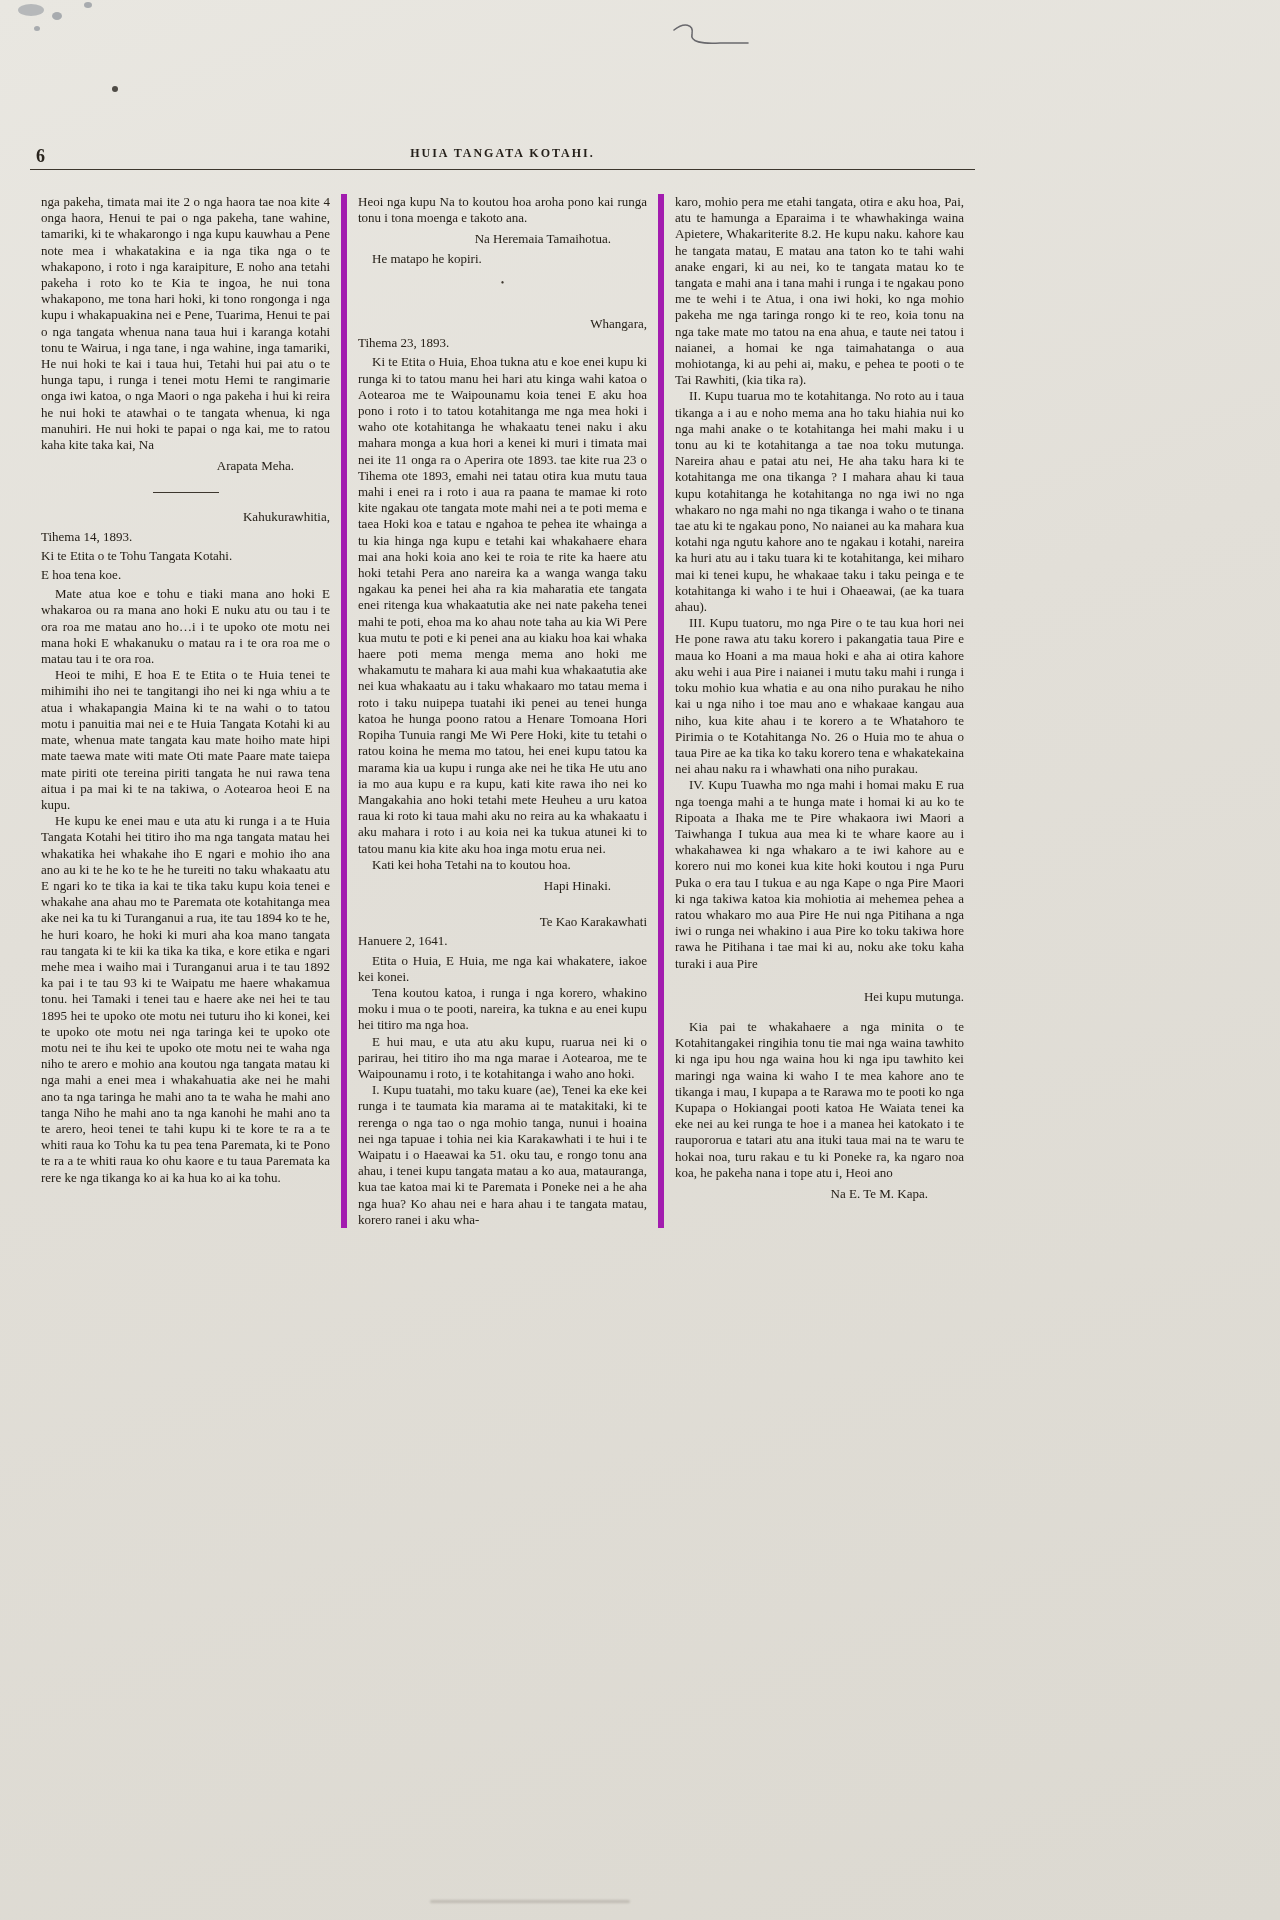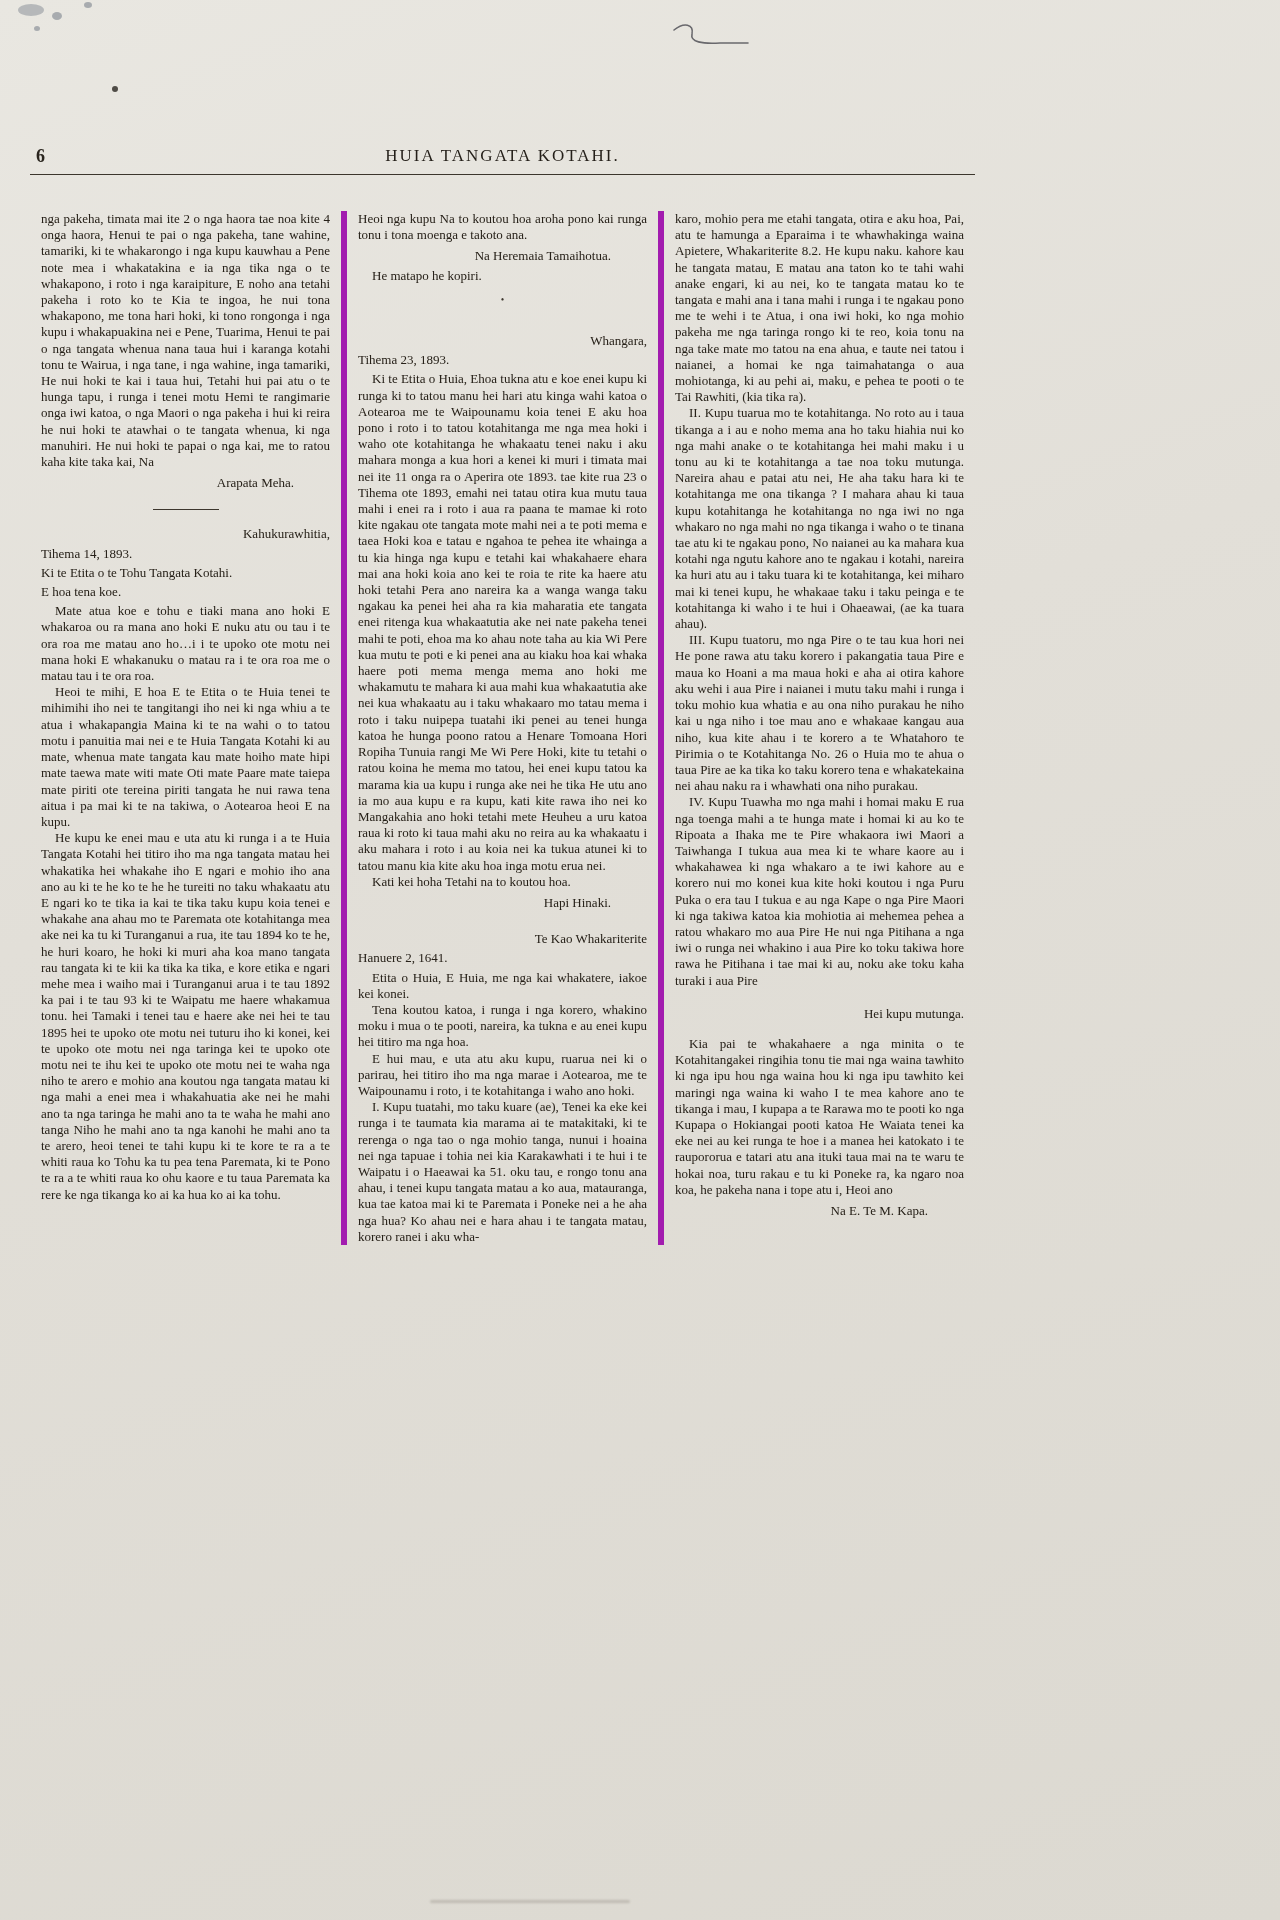--- a/index.html
+++ b/index.html
@@ -7,23 +7,23 @@
     width:1280px;height:1920px;
     background:linear-gradient(160deg,#e9e7e1 0%,#e2dfd8 40%,#dcd9d1 100%);
     font-family:"Liberation Serif", serif;
     color:#241f19;
     position:relative;
     overflow:hidden;
   }
   .page{position:absolute;left:30px;top:0;width:945px}
   .header{position:relative;padding-top:146px}
   .page-num{position:absolute;left:6px;top:146px;font-weight:bold;font-size:18px;color:#2a251e}
-  .masthead{text-align:center;font-weight:normal;font-size:17px;letter-spacing:2px;color:#241f19}
+  .masthead{text-align:center;font-weight:bold;font-size:12px;letter-spacing:2px;color:#241f19}
   .header-rule{border:0;border-top:1.6px solid #3c362d;margin:8px 0 0 0}
-  .columns{display:flex;margin-top:36px}
+  .columns{display:flex;margin-top:24px}
   .col{width:33.333%;padding:0 11px;font-size:13px;line-height:16.2px;text-align:justify;color:#262018}
   .col + .col{border-left:6px solid #a21caf}
   .col p{margin:0}
   p.p{text-indent:14px}
   p.pc{text-indent:0}
   p.sig{text-align:right;padding-right:36px;margin:5px 0 3px 0;text-indent:0}
   p.center{text-align:left;text-indent:0;margin:3px 0}
   p.head{text-align:right;text-indent:0;margin:4px 0 1px 0}
   .rule{width:66px;border-top:1px solid #3c362d;margin:18px auto 16px auto;height:0}
   .dot{text-align:center;font-size:10px;margin:8px 0;color:#3c362d}
@@ -70,21 +70,21 @@
         <p class="sig">Na Heremaia Tamaihotua.</p>
         <p class="p">He matapo he kopiri.</p>
         <div class="dot">•</div>
         <div class="gap"></div>
         <p class="head">Whangara,</p>
         <p class="center">Tihema 23, 1893.</p>
         <p class="p">Ki te Etita o Huia, Ehoa tukna atu e koe enei kupu ki runga ki to tatou manu hei hari atu kinga wahi katoa o Aotearoa me te Waipounamu koia tenei E aku hoa pono i roto i to tatou kotahitanga me nga mea hoki i waho ote kotahitanga he whakaatu tenei naku i aku mahara monga a kua hori a kenei ki muri i timata mai nei ite 11 onga ra o Aperira ote 1893. tae kite rua 23 o Tihema ote 1893, emahi nei tatau otira kua mutu taua mahi i enei ra i roto i aua ra paana te mamae ki roto kite ngakau ote tangata mote mahi nei a te poti mema e taea Hoki koa e tatau e ngahoa te pehea ite whainga a tu kia hinga nga kupu e tetahi kai whakahaere ehara mai ana hoki koia ano kei te roia te rite ka haere atu hoki tetahi Pera ano nareira ka a wanga wanga taku ngakau ka penei hei aha ra kia maharatia ete tangata enei ritenga kua whakaatutia ake nei nate pakeha tenei mahi te poti, ehoa ma ko ahau note taha au kia Wi Pere kua mutu te poti e ki penei ana au kiaku hoa kai whaka haere poti mema menga mema ano hoki me whakamutu te mahara ki aua mahi kua whakaatutia ake nei kua whakaatu au i taku whakaaro mo tatau mema i roto i taku nuipepa tuatahi iki penei au tenei hunga katoa he hunga poono ratou a Henare Tomoana Hori Ropiha Tunuia rangi Me Wi Pere Hoki, kite tu tetahi o ratou koina he mema mo tatou, hei enei kupu tatou ka marama kia ua kupu i runga ake nei he tika He utu ano ia mo aua kupu e ra kupu, kati kite rawa iho nei ko Mangakahia ano hoki tetahi mete Heuheu a uru katoa raua ki roto ki taua mahi aku no reira au ka whakaatu i aku mahara i roto i au koia nei ka tukua atunei ki to tatou manu kia kite aku hoa inga motu erua nei.</p>
         <p class="p">Kati kei hoha Tetahi na to koutou hoa.</p>
         <p class="sig">Hapi Hinaki.</p>
         <div class="gap"></div>
-        <p class="head">Te Kao Whakariterite</p>
+        <p class="head">Te Kao Karakawhati</p>
         <p class="center">Hanuere 2, 1641.</p>
         <p class="p">Etita o Huia, E Huia, me nga kai whakatere, iakoe kei konei.</p>
         <p class="p">Tena koutou katoa, i runga i nga korero, whakino moku i mua o te pooti, nareira, ka tukna e au enei kupu hei titiro ma nga hoa.</p>
         <p class="p">E hui mau, e uta atu aku kupu, ruarua nei ki o parirau, hei titiro iho ma nga marae i Aotearoa, me te Waipounamu i roto, i te kotahitanga i waho ano hoki.</p>
         <p class="p">I. Kupu tuatahi, mo taku kuare (ae), Tenei ka eke kei runga i te taumata kia marama ai te matakitaki, ki te rerenga o nga tao o nga mohio tanga, nunui i hoaina nei nga tapuae i tohia nei kia Karakawhati i te hui i te Waipatu i o Haeawai ka 51. oku tau, e rongo tonu ana ahau, i tenei kupu tangata matau a ko aua, matauranga, kua tae katoa mai ki te Paremata i Poneke nei a he aha nga hua? Ko ahau nei e hara ahau i te tangata matau, korero ranei i aku wha-</p>
       </div>
       <div class="col">
         <p class="pc">karo, mohio pera me etahi tangata, otira e aku hoa, Pai, atu te hamunga a Eparaima i te whawhakinga waina Apietere, Whakariterite 8.2. He kupu naku. kahore kau he tangata matau, E matau ana taton ko te tahi wahi anake engari, ki au nei, ko te tangata matau ko te tangata e mahi ana i tana mahi i runga i te ngakau pono me te wehi i te Atua, i ona iwi hoki, ko nga mohio pakeha me nga taringa rongo ki te reo, koia tonu na nga take mate mo tatou na ena ahua, e taute nei tatou i naianei, a homai ke nga taimahatanga o aua mohiotanga, ki au pehi ai, maku, e pehea te pooti o te Tai Rawhiti, (kia tika ra).</p>
         <p class="p">II. Kupu tuarua mo te kotahitanga. No roto au i taua tikanga a i au e noho mema ana ho taku hiahia nui ko nga mahi anake o te kotahitanga hei mahi maku i u tonu au ki te kotahitanga a tae noa toku mutunga. Nareira ahau e patai atu nei, He aha taku hara ki te kotahitanga me ona tikanga ? I mahara ahau ki taua kupu kotahitanga he kotahitanga no nga iwi no nga whakaro no nga mahi no nga tikanga i waho o te tinana tae atu ki te ngakau pono, No naianei au ka mahara kua kotahi nga ngutu kahore ano te ngakau i kotahi, nareira ka huri atu au i taku tuara ki te kotahitanga, kei miharo mai ki tenei kupu, he whakaae taku i taku peinga e te kotahitanga ki waho i te hui i Ohaeawai, (ae ka tuara ahau).</p>
         <p class="p">III. Kupu tuatoru, mo nga Pire o te tau kua hori nei He pone rawa atu taku korero i pakangatia taua Pire e maua ko Hoani a ma maua hoki e aha ai otira kahore aku wehi i aua Pire i naianei i mutu taku mahi i runga i toku mohio kua whatia e au ona niho purakau he niho kai u nga niho i toe mau ano e whakaae kangau aua niho, kua kite ahau i te korero a te Whatahoro te Pirimia o te Kotahitanga No. 26 o Huia mo te ahua o taua Pire ae ka tika ko taku korero tena e whakatekaina nei ahau naku ra i whawhati ona niho purakau.</p>

